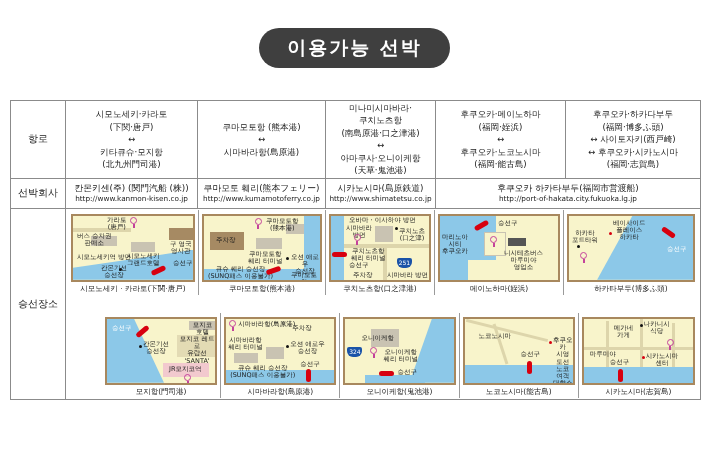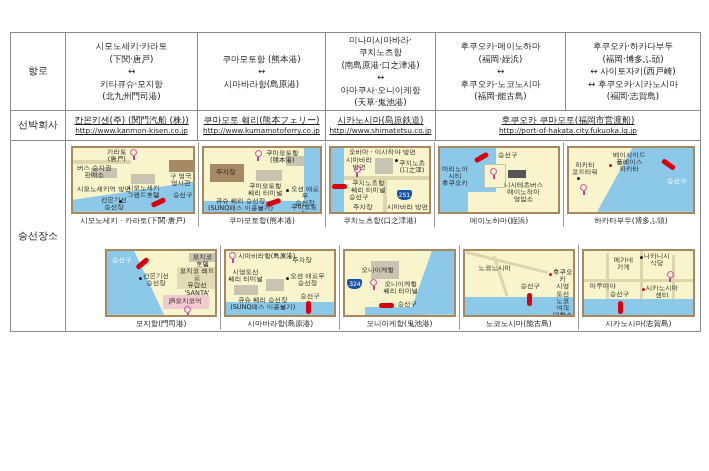--- a/index.html
+++ b/index.html
@@ -8,21 +8,21 @@
   
   .title-badge{width:fit-content;margin:28px auto 0;background:#3f3f3f;color:#fff;
         font-size:19px;font-weight:bold;letter-spacing:2px;padding:7px 28px;border-radius:22px;}
   
   table.main{border-collapse:collapse;table-layout:fixed;width:690px;margin:32px 0 0 10px;}
   table.main th,table.main td{border:1px solid #8b8b8b;padding:1px 2px;text-align:center;vertical-align:middle;}
   table.main th{font-weight:400;font-size:10px;}
   .yellow{background:#fcf9d6;}
   .r-route td{height:74px;font-size:8.6px;line-height:1.45;white-space:pre-line;word-break:keep-all;}
   .r-ship th,.r-ship td{height:15px;font-size:8.8px;}
-  .r-comp td{height:27px;font-size:8.8px;line-height:1.25;text-decoration:underline;}
+  .r-comp td{height:27px;font-size:8.8px;line-height:1.25;}
   .company-url{display:block;font-size:7.3px;color:#222;}
   .r-method th,.r-method td{height:29px;font-size:8.8px;line-height:1.4;}
   .coupon-badge{display:inline-block;background:#e60012;color:#fff;font-weight:bold;
         font-size:9px;padding:1px 7px;margin-left:4px;vertical-align:middle;}
   
   td.place-cell{padding:0;height:188px;vertical-align:top;}
   .maps-wrap{display:flex;flex-direction:column;justify-content:space-between;height:188px;}
   .maps-row{display:flex;align-items:stretch;}
   .maps-row .map-cell{box-sizing:border-box;padding:4px 3px 0;display:flex;flex-direction:column;align-items:center;}
   .maps-row .map-cell:not(:last-child){border-right:1px solid #9a9a9a;}
@@ -46,20 +46,21 @@
   .shd{position:absolute;min-width:13px;height:10px;background:#1a53a8;color:#fff;font-size:6px;
        line-height:10px;text-align:center;border-radius:2px 2px 6px 6px;padding:0 1px;}
   .dt{position:absolute;width:3px;height:3px;border-radius:50%;background:#111;}
   .dt.red{background:#d7000f;}
 </style>
 </head>
 <body>
 
 <div class="page">
 
+  <div class="title-badge">이용가능 선박</div>
 
   <table class="main">
     <colgroup>
       <col style="width:55px">
         <col style="width:132px">
         <col style="width:128px">
       <col style="width:110px">
         <col style="width:130px">
         <col style="width:135px">
     </colgroup>
@@ -101,21 +102,21 @@
       </td>
       <td>
         <span>쿠마모토 훼리(熊本フェリー)</span>
         <span class="company-url">http://www.kumamotoferry.co.jp</span>
       </td>
       <td>
         <span>시카노시마(島原鉄道)</span>
         <span class="company-url">http://www.shimatetsu.co.jp</span>
       </td>
       <td colspan="2">
-        <span>후쿠오카 쿠마모토(福岡市営渡船)</span>
+        <span>후쿠오카 하카타부두(福岡市営渡船)</span>
         <span class="company-url">http://port-of-hakata.city.fukuoka.lg.jp</span>
       </td>
     </tr>
 
 
     <tr class="r-place">
       <th>승선장소</th>
       <td class="place-cell" colspan="5">
         <div class="maps-wrap">
 
@@ -201,21 +202,21 @@
                 <div class="w" style="left:0;top:44px;width:28px;height:22px"></div>
                 <div class="b" style="left:44px;top:16px;width:20px;height:22px;background:#f8f4cb;border:1px solid #c9c3b2"></div>
                 <div class="b" style="left:68px;top:22px;width:18px;height:8px;background:#555"></div>
                 <span class="mk" style="left:34px;top:7px;transform:rotate(-30deg)"></span>
                 <span class="L" style="left:58px;top:4px">승선구</span>
                 <span class="pin" style="left:49px;top:20px"></span>
                 <span class="L" style="left:2px;top:18px">마리노아
 시티
 후쿠오카</span>
                 <span class="L" style="left:64px;top:34px">니시테츠버스
-메이노하마
+마루미야
 영업소</span>
               </div>
               <div class="map-caption">메이노하마(姪浜)</div>
             </div>
 
             <div class="map-cell" style="width:135px">
               <div class="map">
                 <div class="w" style="left:28px;top:0;width:101px;height:100%;clip-path:polygon(35% 0,100% 0,100% 100%,0 100%)"></div>
                 <span class="L" style="left:3px;top:14px">하카타
 포트타워</span>
@@ -254,21 +255,21 @@
               </div>
               <div class="map-caption">모지항(門司港)</div>
             </div>
 
             <div class="map-cell" style="width:120px">
               <div class="map">
                 <div class="w" style="left:0;bottom:0;width:100%;height:13px"></div>
                 <span class="pin" style="left:2px;top:1px"></span>
                 <span class="L" style="left:12px;top:2px">시마바라항(島原港)</span>
                 <span class="L" style="left:66px;top:6px">주차장</span>
-                <span class="L" style="left:2px;top:18px">시영도선
+                <span class="L" style="left:2px;top:18px">시마바라항
 훼리 터미널</span>
                 <div class="b" style="left:8px;top:34px;width:24px;height:10px"></div>
                 <div class="b" style="left:40px;top:28px;width:18px;height:12px"></div>
                 <span class="L" style="left:64px;top:22px">오션 애로우
 승선장</span>
                 <span class="dt" style="left:60px;top:26px"></span>
                 <span class="L" style="left:4px;top:46px">큐슈 훼리 승선장
 (SUNQ패스 이용불가)</span>
                 <span class="L" style="left:74px;top:42px">승선구</span>
                 <span class="mk v" style="left:80px;top:50px"></span>

